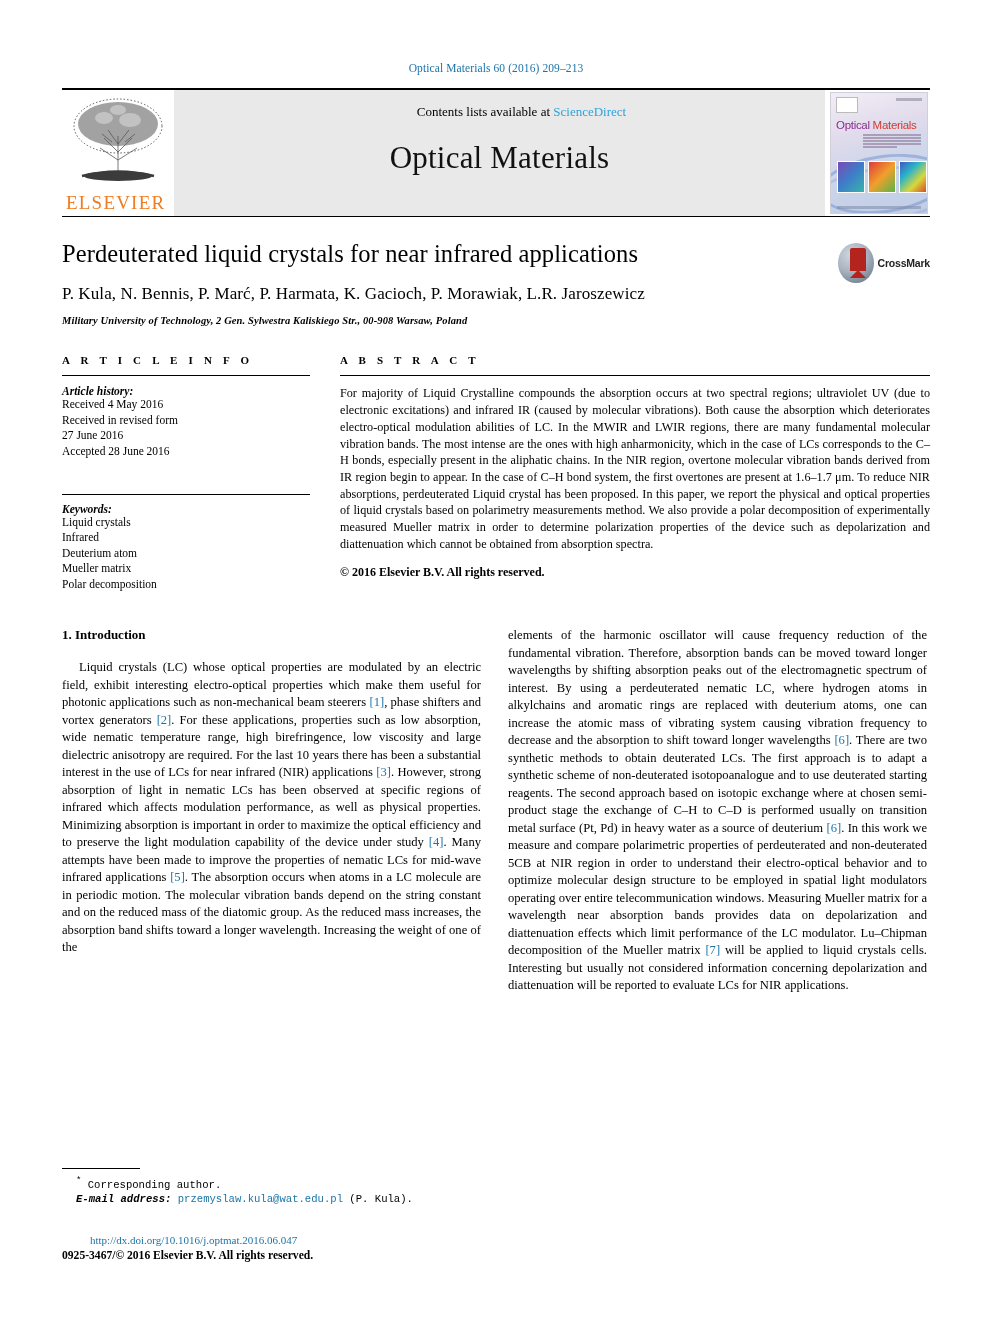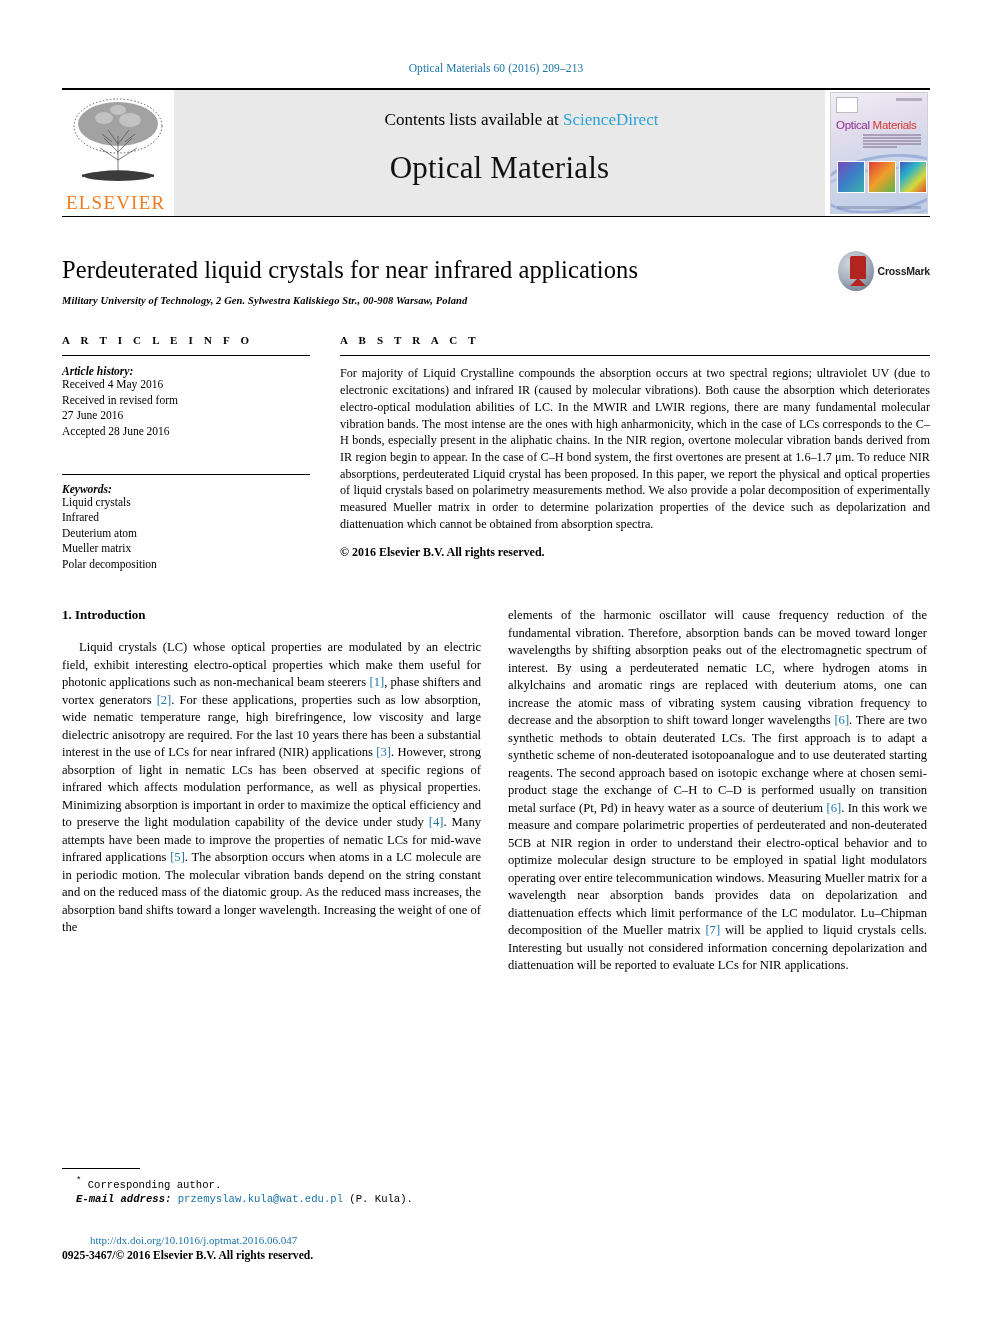--- a/index.html
+++ b/index.html
@@ -65,22 +65,22 @@
     color: #ef7c22;
     font-weight: 400;
   }
   .banner {
     flex: 1;
     background: #e9e9e9;
     position: relative;
     text-align: center;
   }
   .banner-line1 {
-    font-size: 17px;
-    padding-top: 20px;
+    font-size: 13px;
+    padding-top: 14px;
     color: #000;
     margin-left: 44px;
   }
   .banner-line1 .sd {
     color: #2da3da;
   }
   .banner-title {
     font-size: 31px;
     margin-top: 20px;
     font-family: "Liberation Serif", serif;
@@ -182,21 +182,21 @@
     opacity: .55;
   }
 
   
   .title-rule {
     border-top: 1px solid #000;
     margin-top: 0;
   }
   .title-block {
     position: relative;
-    padding-top: 38px;
+    padding-top: 22px;
   }
   .article-title {
     font-size: 24.5px;
     font-family: "Liberation Serif", serif;
     font-weight: 400;
     margin: 0;
     line-height: 1.2;
     letter-spacing: 0.1px;
   }
   .authors {
@@ -208,21 +208,21 @@
   .affiliation {
     font-size: 10.5px;
     font-style: italic;
     font-weight: bold;
     margin-top: 11px;
     letter-spacing: 0.1px;
   }
   .crossmark {
     position: absolute;
     right: 0;
-    top: 32px;
+    top: 24px;
     width: 92px;
     height: 44px;
     display: flex;
     align-items: center;
     gap: 4px;
   }
   .cm-circle {
     width: 40px; height: 40px;
     border-radius: 50%;
     background: radial-gradient(circle at 35% 30%, #cfd6de 0%, #a9b4c0 45%, #5d6c7d 100%);
@@ -424,20 +424,21 @@
             <span class="ct3"></span>
         </div>
         <div class="cover-bottombar"></div>
       </div>
     </div>
   </div>
   <div class="title-rule"></div>
 
   <div class="title-block">
     <h1 class="article-title">Perdeuterated liquid crystals for near infrared applications</h1>
+    <div class="authors"><span>P. Kula, N. Bennis, P. Marć, P. Harmata, K. Gacioch, P. Morawiak, L.R. Jaroszewicz</span></div>
     <div class="affiliation">Military University of Technology, 2 Gen. Sylwestra Kaliskiego Str., 00-908 Warsaw, Poland</div>
 
     <div class="crossmark">
       <div class="cm-circle">
         <div class="cm-book"></div>
       </div>
       <div class="cm-text">CrossMark</div>
     </div>
   </div>
 

